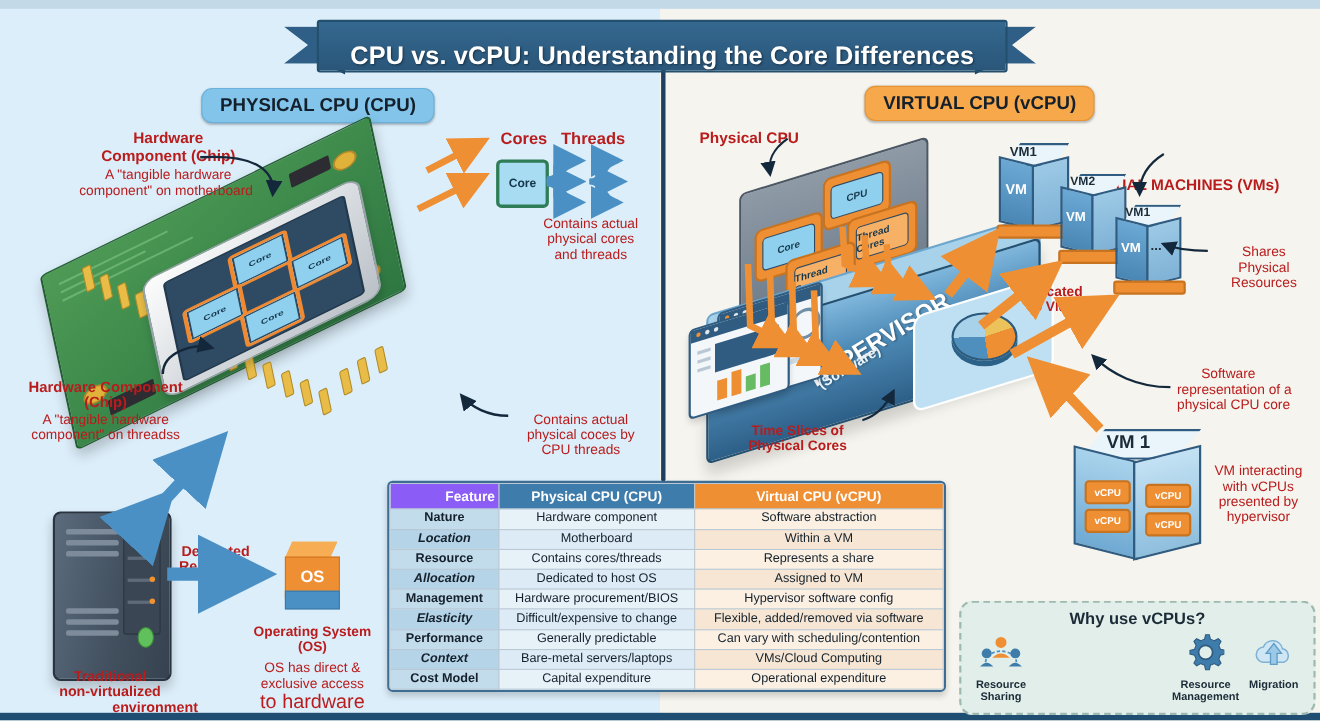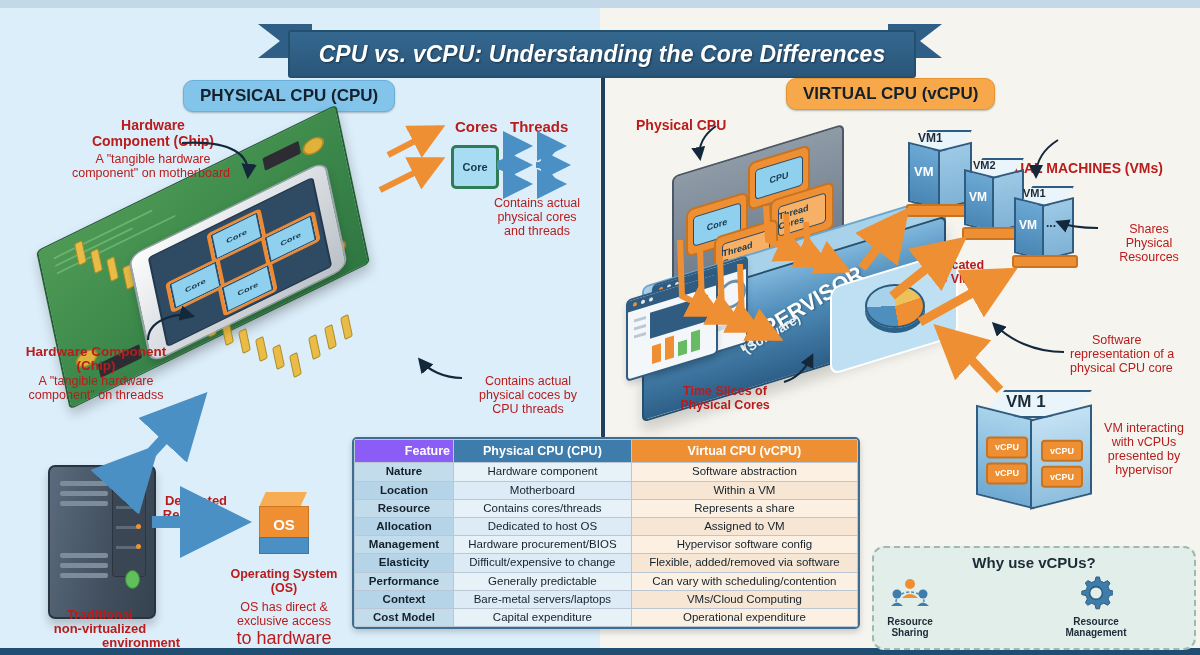--- a/index.html
+++ b/index.html
@@ -18,24 +18,24 @@
   .divider{position:absolute;left:601px;top:60px;width:4px;height:378px;background:#1f3f60;border-radius:2px;}
 
   
   .ribbon-wrap{position:absolute;left:258px;top:10px;width:684px;height:58px;}
   .ribbon-tail{position:absolute;top:14px;width:54px;height:34px;background:#2f5f86;}
   .ribbon-tail.l{left:0;clip-path:polygon(0 0,100% 0,100% 100%,0 100%,22px 50%);}
   .ribbon-tail.r{right:0;clip-path:polygon(0 0,100% 0,calc(100% - 22px) 50%,100% 100%,0 100%);}
   .ribbon-fold{position:absolute;top:44px;width:26px;height:14px;background:#1b3f5c;}
   .ribbon-fold.l{left:30px;clip-path:polygon(0 0,100% 0,100% 100%);}
   .ribbon-fold.r{right:30px;clip-path:polygon(0 0,100% 0,0 100%);}
-  .ribbon{position:absolute;left:30px;top:20px;width:624px;height:44px;
+  .ribbon{position:absolute;left:30px;top:8px;width:624px;height:44px;
      background:linear-gradient(180deg,#35688f 0%,#2a567a 100%);
      border:2px solid #24506f;border-radius:3px;
-     display:flex;align-items:center;justify-content:center;font-style:italic;}
+     display:flex;align-items:flex-end;justify-content:center;}
   .ribbon span{color:#fff;font-size:23px;font-weight:bold;letter-spacing:.1px;
      text-shadow:1px 1px 2px rgba(0,0,0,.45);white-space:nowrap;}
 
   
   .pill{position:absolute;border-radius:10px;padding:5px 16px;font-size:17px;font-weight:bold;
      color:#14212c;white-space:nowrap;box-shadow:0 1px 2px rgba(0,0,0,.25);}
   .pill-cpu{left:183px;top:80px;background:#82c4ea;border:1px solid #6ab0da;}
   .pill-vcpu{left:786px;top:78px;background:#f7a84b;border:1px solid #e89331;}
 
   
@@ -173,21 +173,21 @@
       box-shadow:0 3px 6px rgba(0,0,0,.18);}
   table{border-collapse:collapse;width:100%;}
   th,td{font-size:11.5px;padding:2px 3px;text-align:center;border:1px solid #b9c8d4;line-height:1.15;}
   th{font-size:12.5px;font-weight:bold;padding:4px 3px;}
   th.h-feature{background:#8b5cf6;color:#fff;width:92px;text-align:right;}
   th.h-cpu{background:#3d7cab;color:#fff;}
   th.h-vcpu{background:#ef8f33;color:#fff;}
   td.c-feature{background:#c3dcec;font-weight:bold;color:#14212c;}
   td.c-cpu{background:#e6f1f8;color:#14212c;}
   td.c-vcpu{background:#fbf0e2;color:#14212c;}
-  tr.alt td.c-feature{background:#b6d4e8;}
+  tr.alt td.c-feature{background:#b6d4e8;font-style:italic;}
   tr.alt td.c-cpu{background:#dcebf5;}
   tr.alt td.c-vcpu{background:#f6e6d3;}
 </style>
 </head>
 <body>
 
 <div id="stage">
 
   <div class="bg-left"></div>
   <div class="bg-right"></div>
@@ -596,15 +596,22 @@
 
     <div class="why-item" style="left:190px;">
       <svg width="34" height="34" viewBox="0 0 34 34">
         <path d="M17,1 l3.4,0 l1,4.2 a12,12 0 0 1 3.4,1.4 l3.8,-2 l2.4,2.4 l-2,3.8 a12,12 0 0 1 1.4,3.4 l4.2,1 l0,3.4 l-4.2,1 a12,12 0 0 1 -1.4,3.4 l2,3.8 l-2.4,2.4 l-3.8,-2 a12,12 0 0 1 -3.4,1.4 l-1,4.2 l-3.4,0 l-1,-4.2 a12,12 0 0 1 -3.4,-1.4 l-3.8,2 l-2.4,-2.4 l2,-3.8 a12,12 0 0 1 -1.4,-3.4 l-4.2,-1 l0,-3.4 l4.2,-1 a12,12 0 0 1 1.4,-3.4 l-2,-3.8 l2.4,-2.4 l3.8,2 a12,12 0 0 1 3.4,-1.4 z" fill="#3d7cab" stroke="#2f5c80" stroke-width="1"></path>
         <circle cx="17" cy="17" r="6.4" fill="#e2eee9" stroke="#2f5c80" stroke-width="1.6"></circle>
       </svg>
       <div class="cap"><span>Resource</span><br>
         <span>Management</span></div>
     </div>
 
+    <div class="why-item" style="left:252px;">
+      <svg width="40" height="34" viewBox="0 0 40 34">
+        <path d="M10,26 a7,7 0 0 1 0.6,-13.9 a9,9 0 0 1 17.2,1.6 a6.4,6.4 0 0 1 1.2,12.3 Z" fill="#cfe6f5" stroke="#7fb2d6" stroke-width="1.4"></path>
+        <path d="M20,9 L27,18 L23,18 L23,28 L17,28 L17,18 L13,18 Z" fill="#9cc9e5" stroke="#5f9cc7" stroke-width="1.2"></path>
+      </svg>
+      <div class="cap"><span>Migration</span></div>
+    </div>
   </div>
 
 </div>
 
 </body></html>

